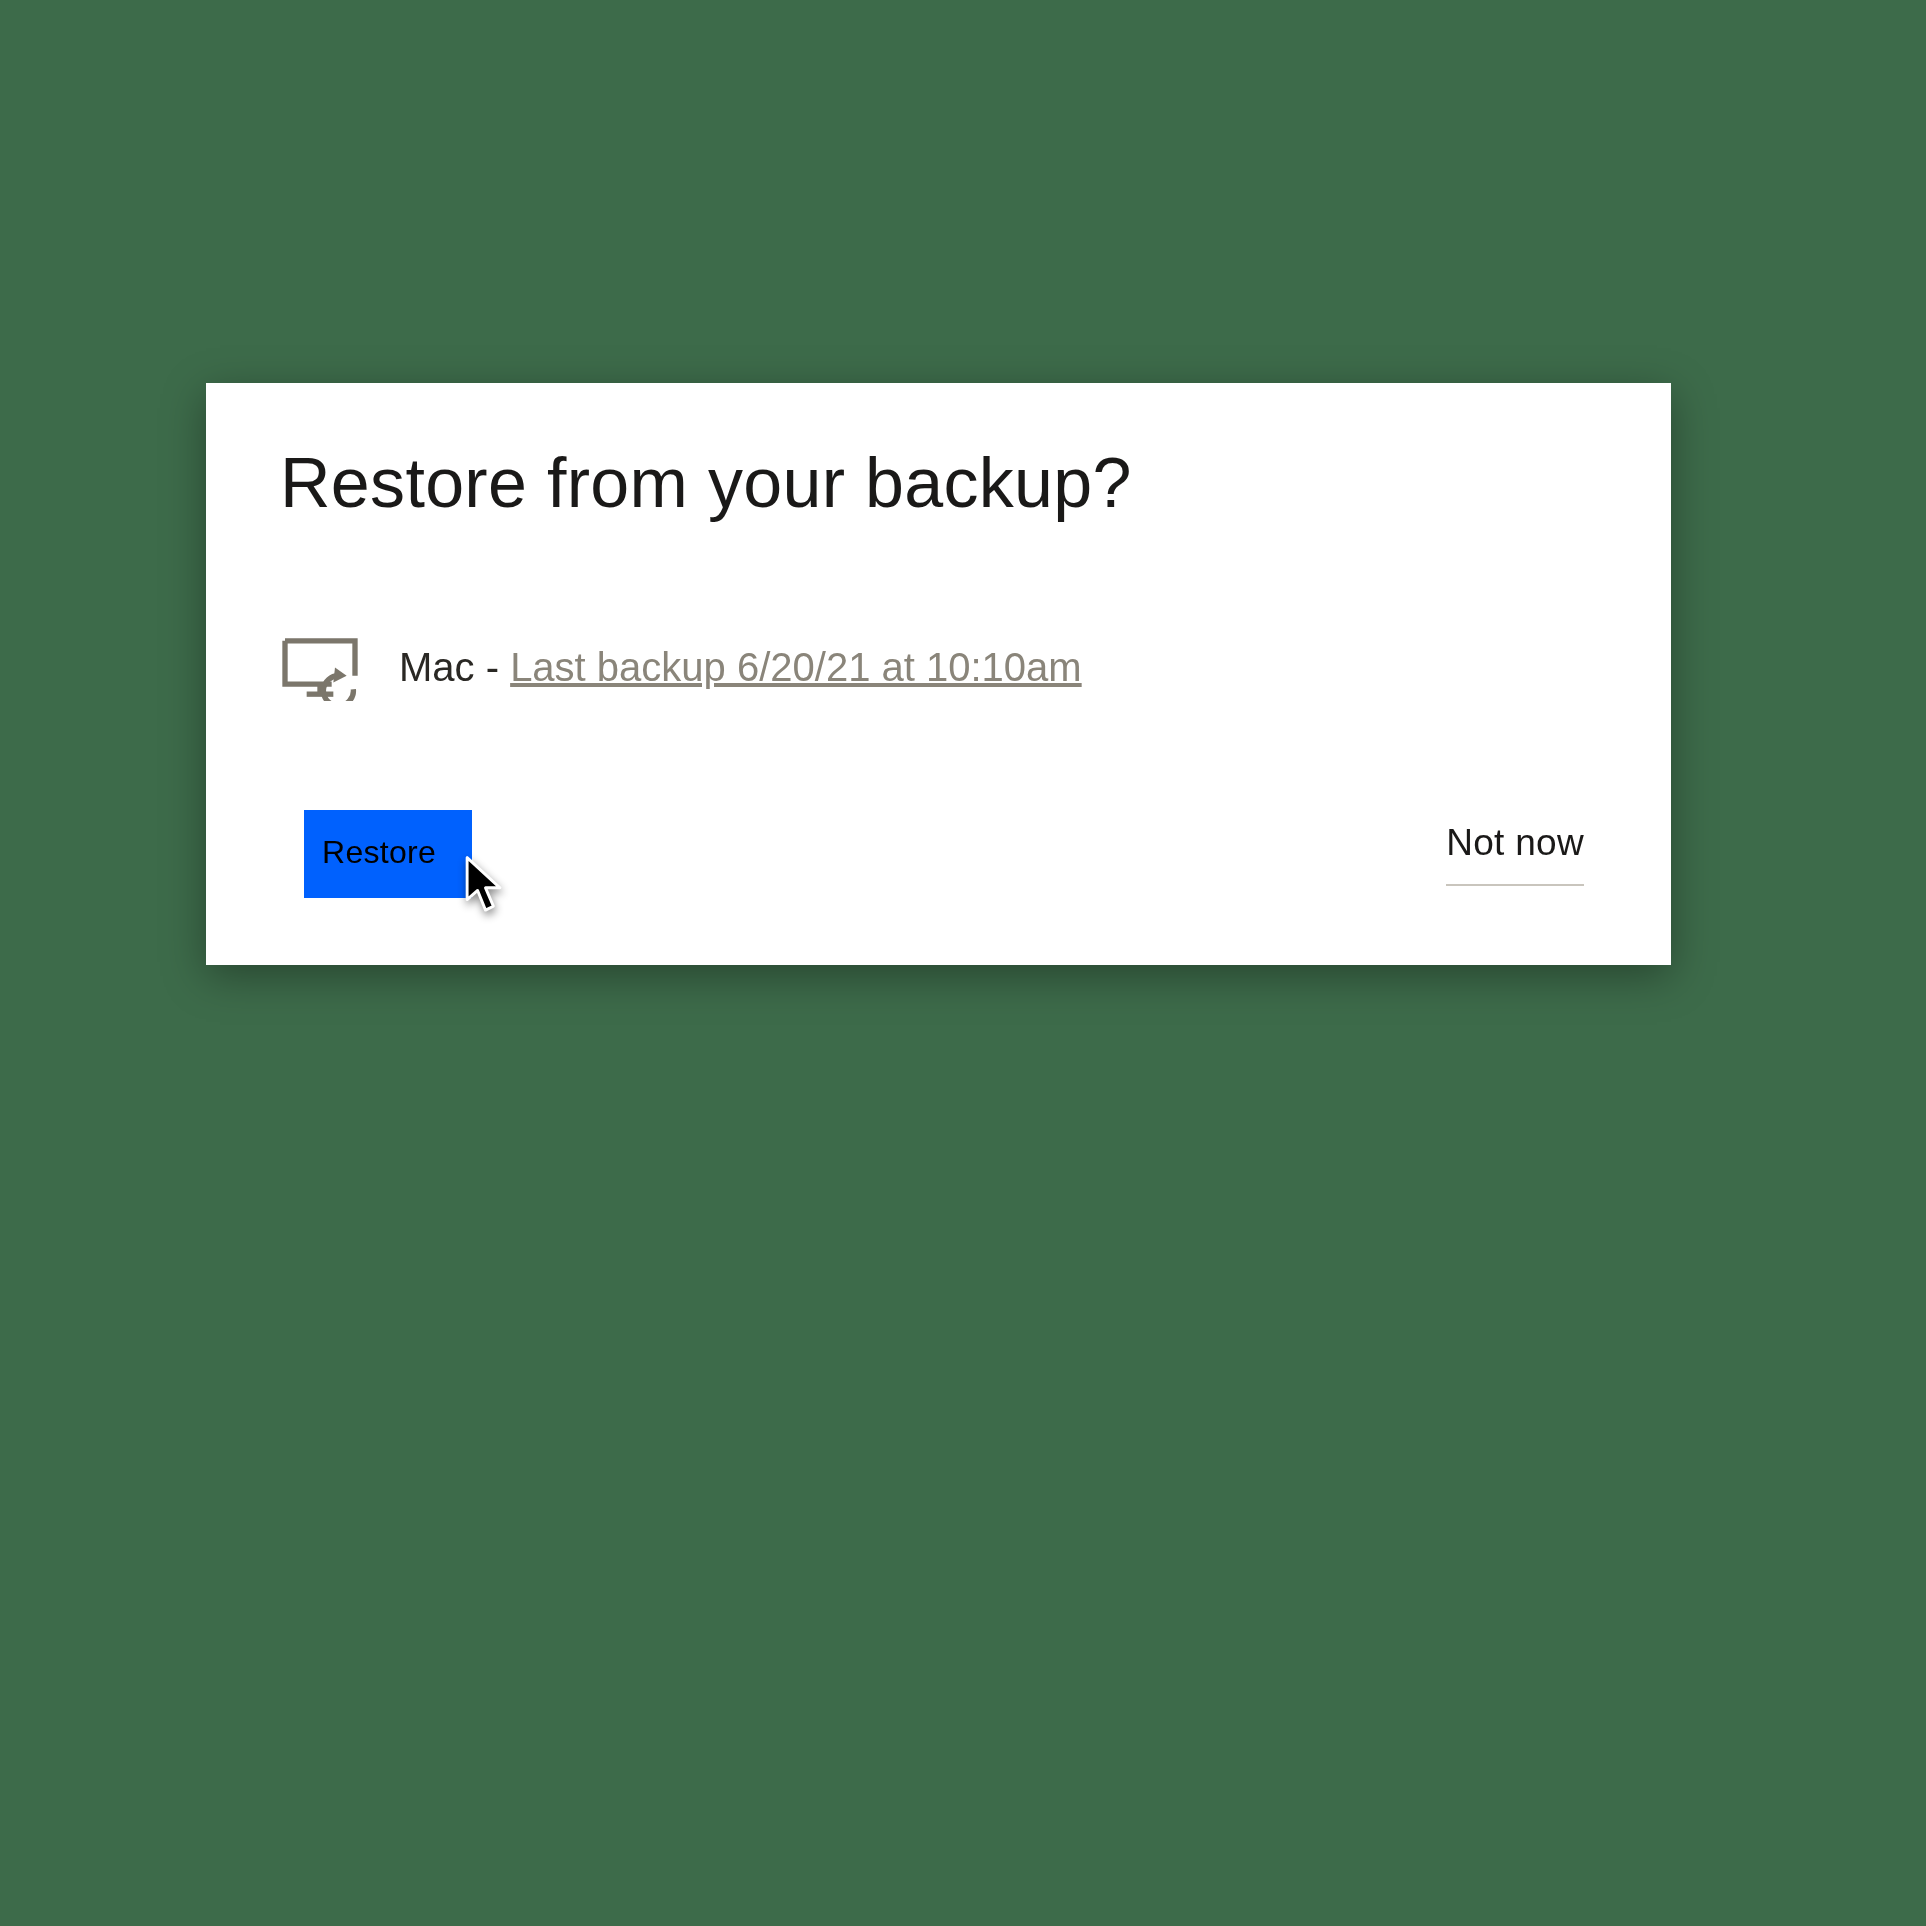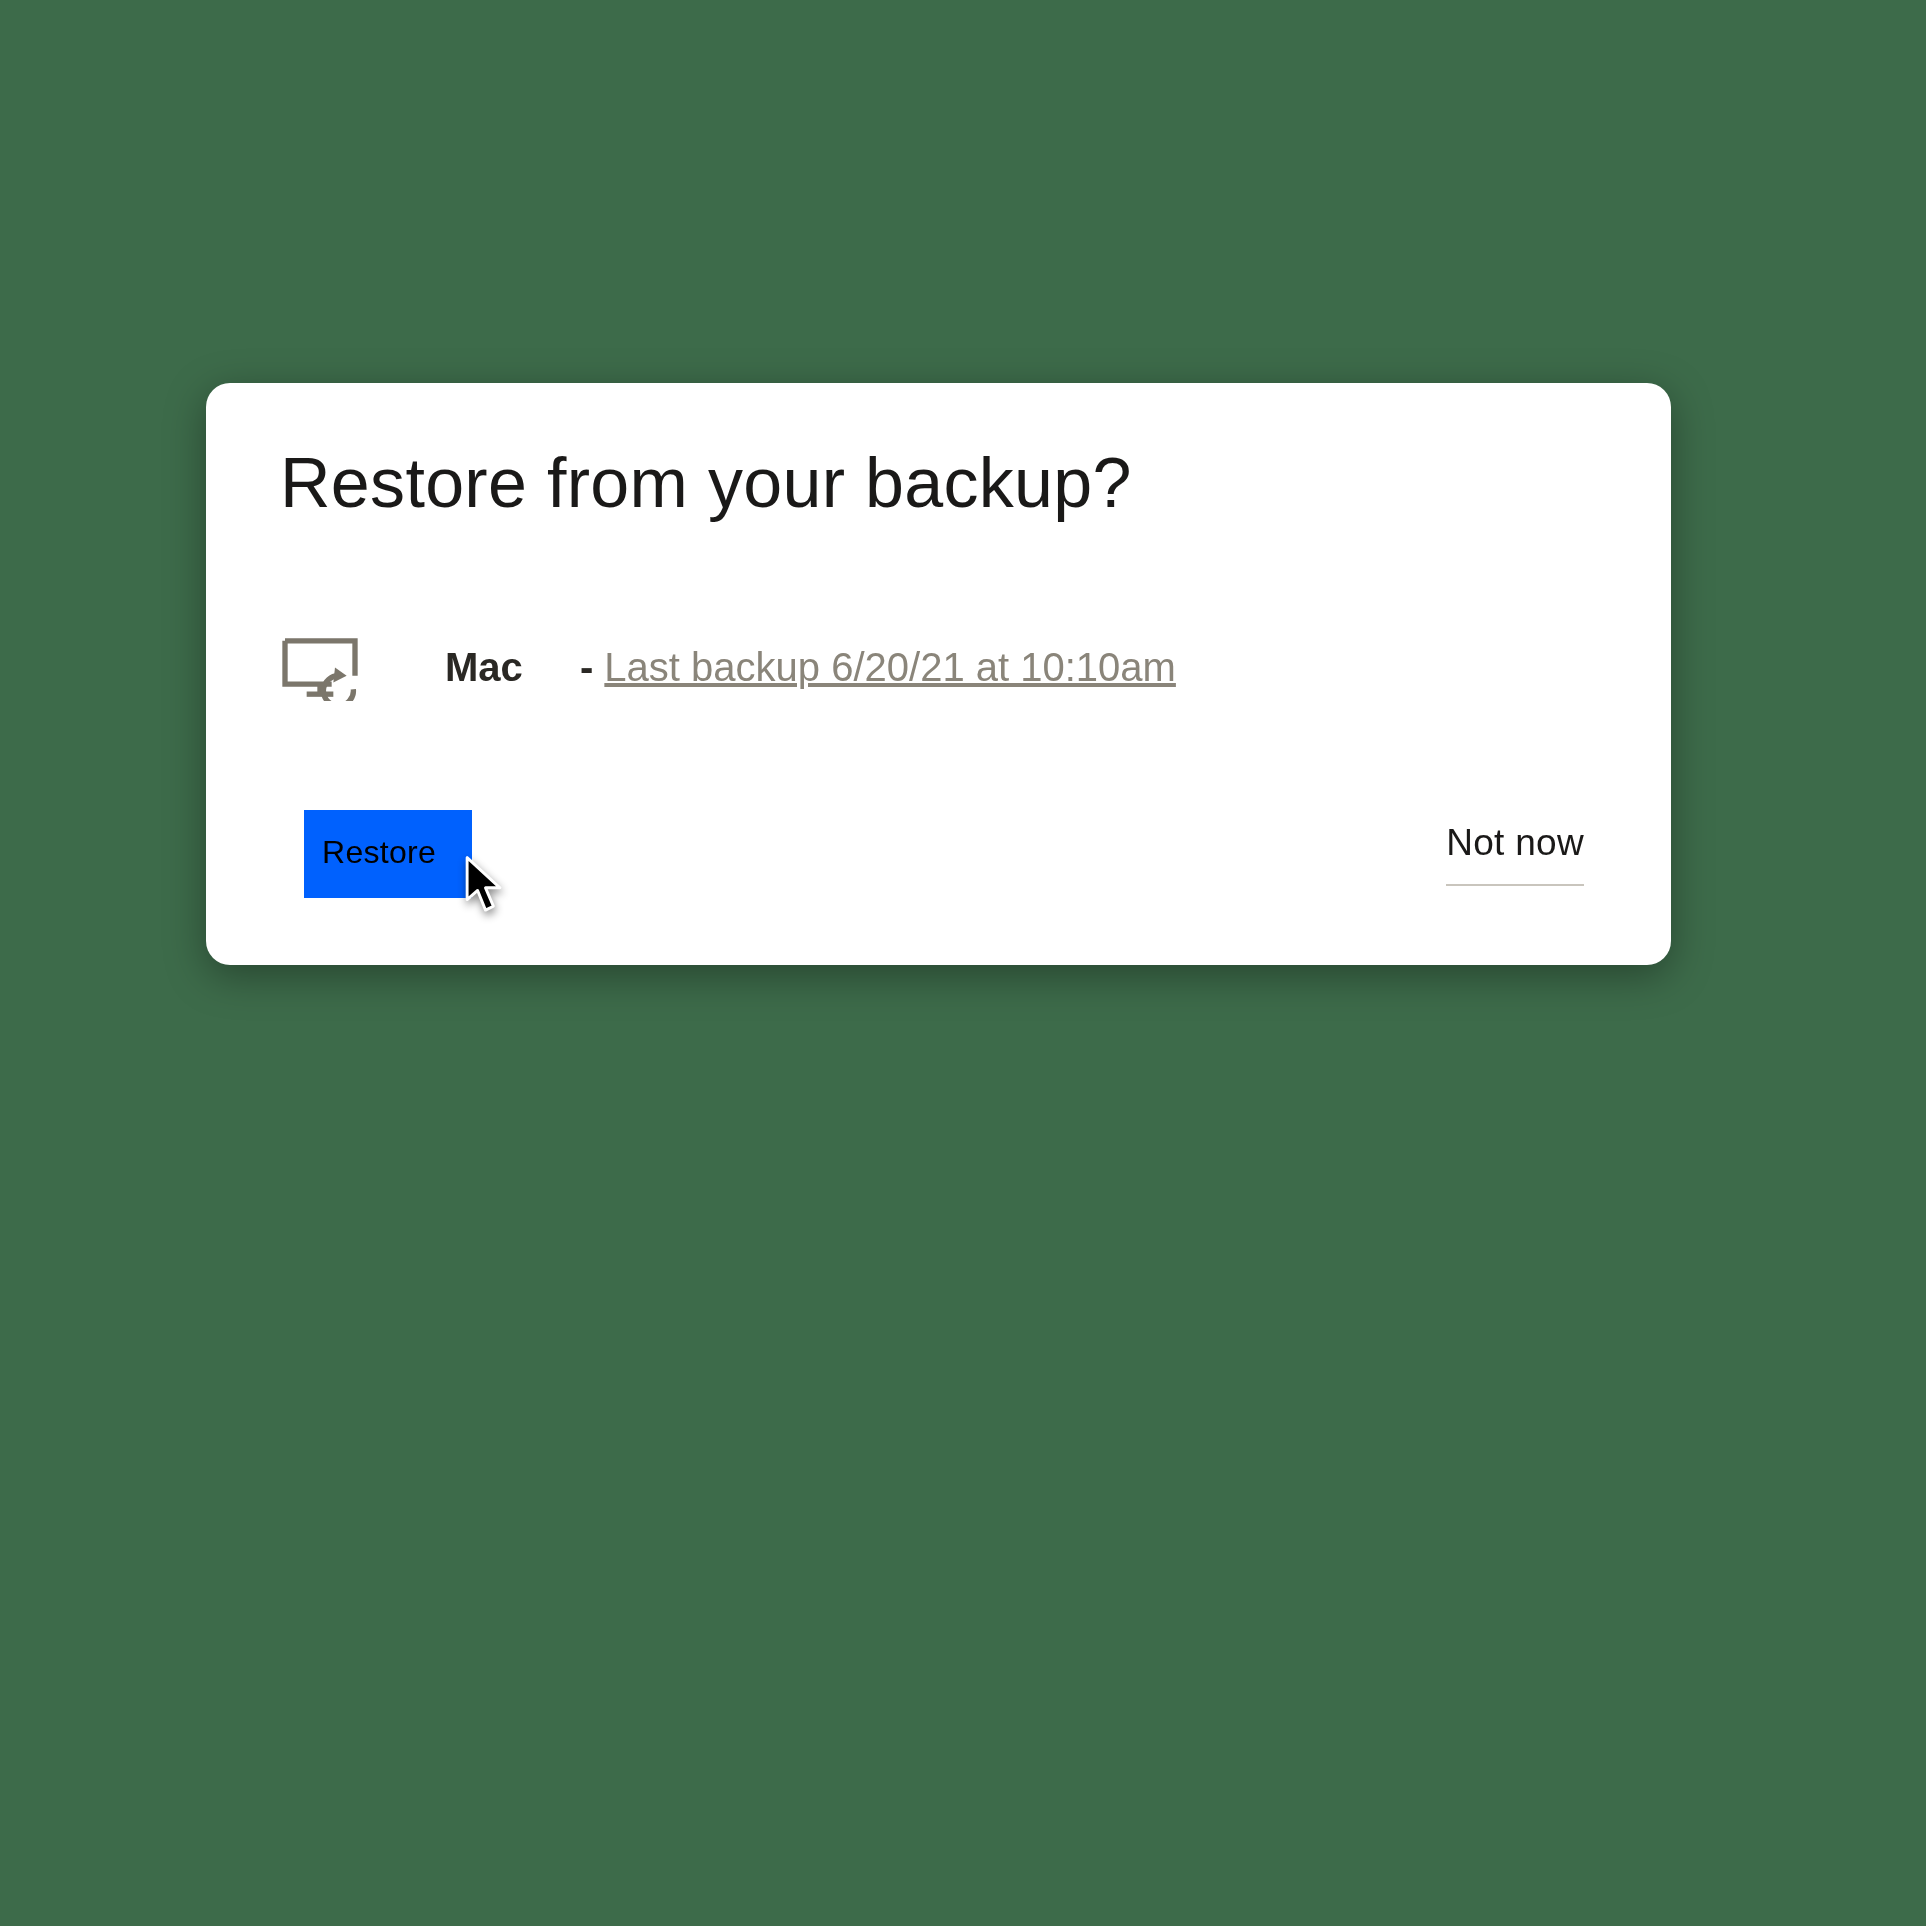--- a/index.html
+++ b/index.html
@@ -16,21 +16,20 @@
   .dialog {
     position: absolute;
     left: 206px;
     top: 383px;
     width: 1465px;
     height: 582px;
     background: #ffffff;
     box-shadow: 0 10.7px 40px rgba(0,0,0,0.35);
     padding: 0;
     box-sizing: border-box;
-    border-radius: 24px;
   }
 
   .dialog-title {
     position: absolute;
     left: 74px;
     top: 60px;
     font-size: 70px;
     font-weight: 400;
     color: #1a1918;
     letter-spacing: 0.3px;
@@ -55,22 +54,21 @@
   }
 
   .device-text {
     font-size: 40px;
     line-height: 1;
     white-space: nowrap;
   }
 
   .device-name {
     color: #2a2824;
-    font-weight: 700;
-    margin-left: 46px;
+    font-weight: 400;
   }
 
   .device-meta {
     color: #8a857a;
     font-weight: 400;
     text-decoration: underline;
   }
 
   .actions {
     position: absolute;

